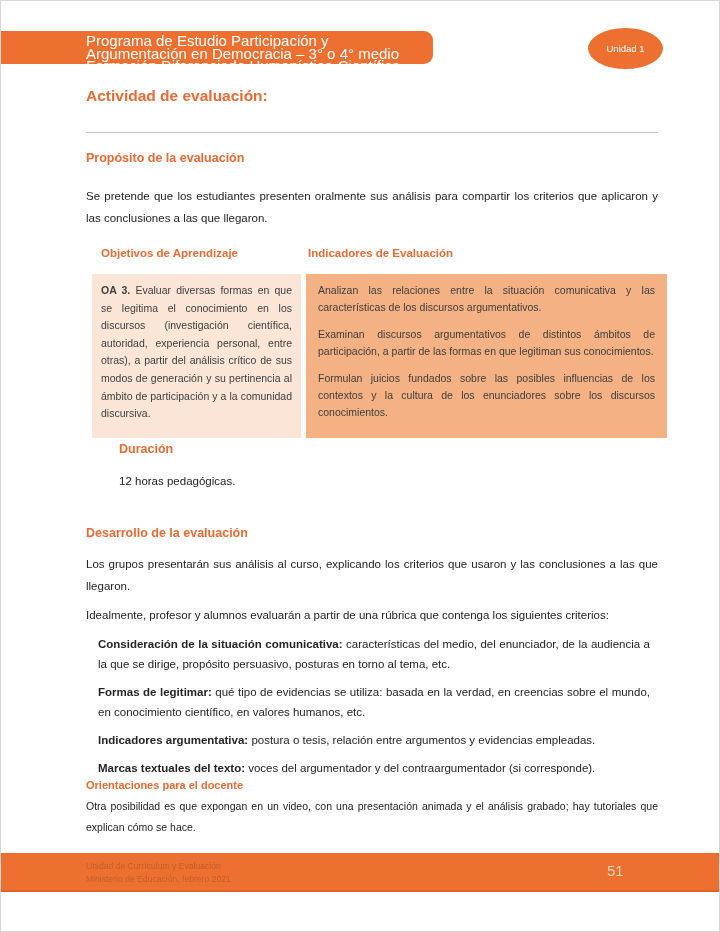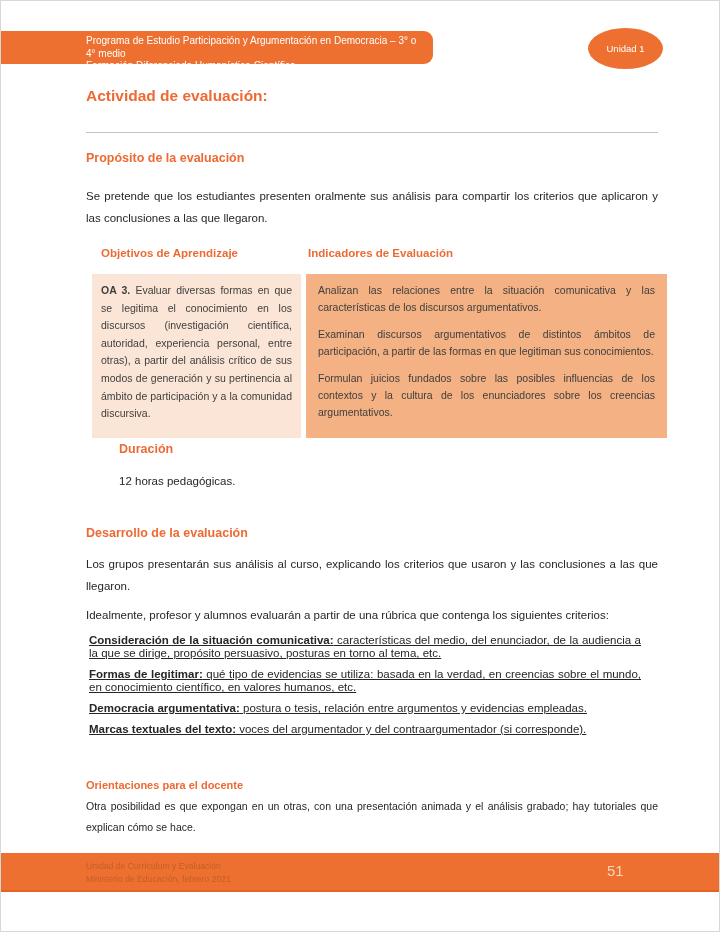--- a/index.html
+++ b/index.html
@@ -11,21 +11,21 @@
     box-sizing:border-box;
     font-family:"Liberation Sans", sans-serif;
     color:#262626;
     overflow:hidden;
   }
   
   .header-bar{
     position:absolute;left:0;top:30px;width:432px;height:33px;
     background:#ED7031;border-radius:0 9px 9px 0;
     box-sizing:border-box;padding:4px 8px 0 85px;
-    color:#ffffff;font-size:10px;line-height:12.5px;font-weight:400;
+    color:#ffffff;font-size:15px;line-height:12.5px;font-weight:400;
   }
   .unit-badge{
     position:absolute;left:587px;top:27px;width:75px;height:41px;
     background:#ED7031;border-radius:50%;
     display:flex;align-items:center;justify-content:center;
     color:#ffffff;font-size:9.5px;
   }
   
   .doc-title{
     position:absolute;left:85px;top:83px;width:572px;
@@ -56,22 +56,22 @@
     padding:8px 9px;line-height:17.6px;
   }
   .cell-right{
     left:305px;width:361px;background:#F4B183;
     padding:8px 12px;line-height:17px;
   }
   .cell-right p{margin:0 0 10px 0;}
   .cell-right p:last-child{margin-bottom:0;}
   
   .criteria{
-    position:absolute;left:88px;top:633px;width:552px;
-    font-size:11.5px;line-height:13px;text-align:justify;color:#262626;text-decoration:underline;
+    position:absolute;left:97px;top:633px;width:552px;
+    font-size:11.5px;line-height:20px;text-align:justify;color:#262626;
   }
   .criteria .item{margin:0 0 8px 0;}
   .criteria b{font-weight:700;}
   
   .orient-heading{
     position:absolute;left:85px;top:778px;color:#ED6A33;
     font-size:11px;font-weight:700;
   }
   .orient-body{
     position:absolute;left:85px;top:795px;width:572px;
@@ -115,39 +115,39 @@
 
   <div class="tbl-header" style="left:100px;">Objetivos de Aprendizaje</div>
   <div class="tbl-header" style="left:307px;">Indicadores de Evaluación</div>
 
   <div class="cell cell-left">
     <b>OA 3.</b><span> Evaluar diversas formas en que se legitima el conocimiento en los discursos (investigación científica, autoridad, experiencia personal, entre otras), a partir del análisis crítico de sus modos de generación y su pertinencia al ámbito de participación y a la comunidad discursiva.</span>
   </div>
   <div class="cell cell-right">
     <p>Analizan las relaciones entre la situación comunicativa y las características de los discursos argumentativos.</p>
     <p>Examinan discursos argumentativos de distintos ámbitos de participación, a partir de las formas en que legitiman sus conocimientos.</p>
-    <p>Formulan juicios fundados sobre las posibles influencias de los contextos y la cultura de los enunciadores sobre los creencias argumentativos.</p>
+    <p>Formulan juicios fundados sobre las posibles influencias de los contextos y la cultura de los enunciadores sobre los discursos conocimientos.</p>
   </div>
 
   <div class="sec-heading" style="left:118px;top:441px;">Duración</div>
   <div class="body-par" style="left:118px;top:469px;width:400px;text-align:left;">12 horas pedagógicas.</div>
 
   <div class="sec-heading" style="left:85px;top:525px;">Desarrollo de la evaluación</div>
   <div class="body-par" style="left:85px;top:552px;">Los grupos presentarán sus análisis al curso, explicando los criterios que usaron y las conclusiones a las que llegaron.</div>
   <div class="body-par" style="left:85px;top:603px;">Idealmente, profesor y alumnos evaluarán a partir de una rúbrica que contenga los siguientes criterios:</div>
 
   <div class="criteria">
     <p class="item"><b>Consideración de la situación comunicativa:</b><span> características del medio, del enunciador, de la audiencia a la que se dirige, propósito persuasivo, posturas en torno al tema, etc.</span></p>
     <p class="item"><b>Formas de legitimar:</b><span> qué tipo de evidencias se utiliza: basada en la verdad, en creencias sobre el mundo, en conocimiento científico, en valores humanos, etc.</span></p>
-    <p class="item"><b>Democracia argumentativa:</b><span> postura o tesis, relación entre argumentos y evidencias empleadas.</span></p>
+    <p class="item"><b>Indicadores argumentativa:</b><span> postura o tesis, relación entre argumentos y evidencias empleadas.</span></p>
     <p class="item"><b>Marcas textuales del texto:</b><span> voces del argumentador y del contraargumentador (si corresponde).</span></p>
   </div>
 
   <div class="orient-heading">Orientaciones para el docente</div>
-  <div class="orient-body">Otra posibilidad es que expongan en un otras, con una presentación animada y el análisis grabado; hay tutoriales que explican cómo se hace.</div>
+  <div class="orient-body">Otra posibilidad es que expongan en un video, con una presentación animada y el análisis grabado; hay tutoriales que explican cómo se hace.</div>
 
   <div class="footer-bar">
     <div class="footer-left">
       <div>Unidad de Currículum y Evaluación</div>
       <div>Ministerio de Educación, febrero 2021</div>
     </div>
     <div class="footer-page">51</div>
   </div>
 
 </div>

